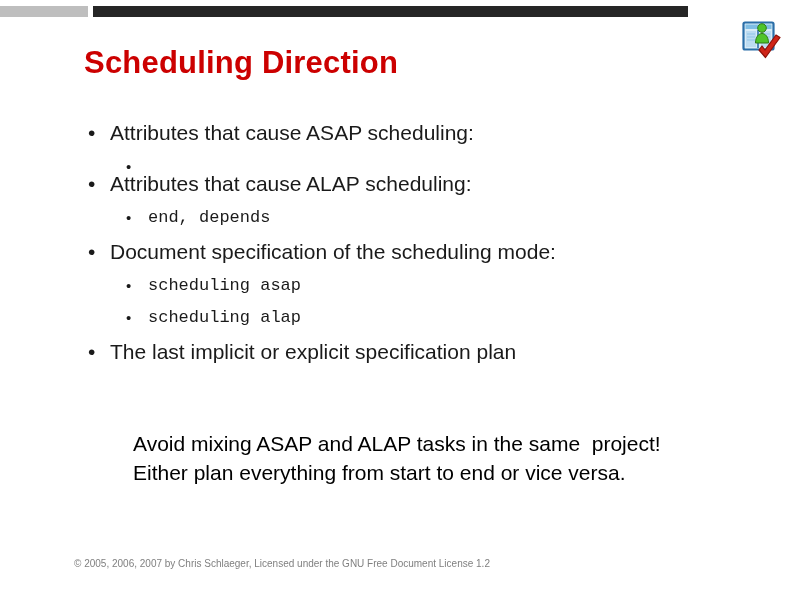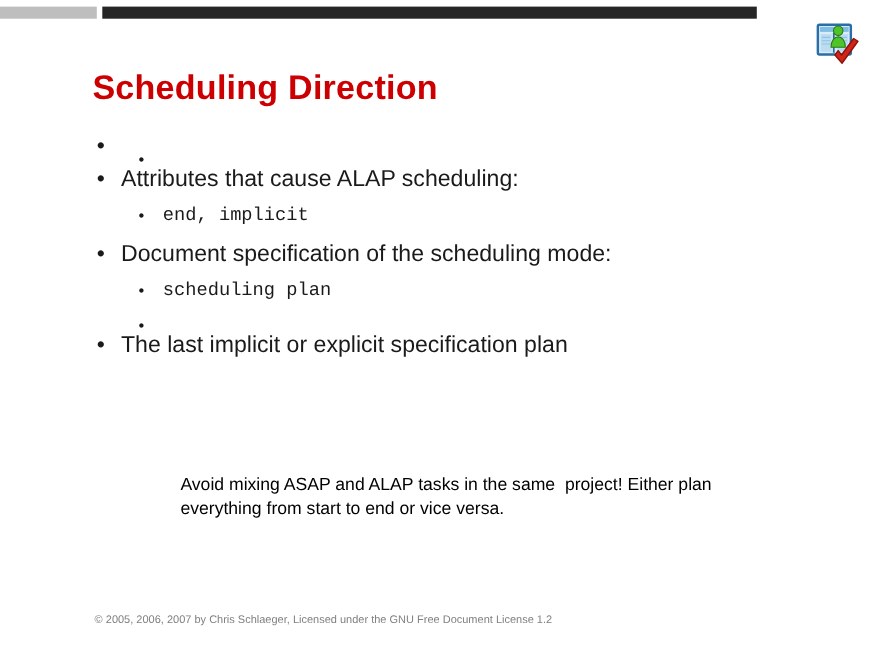--- a/index.html
+++ b/index.html
@@ -42,21 +42,21 @@
     left: 741px;
     top: 19px;
     width: 42px;
     height: 42px;
   }
 
   
   .slide-title {
     position: absolute;
     left: 84px;
-    top: 62px;
+    top: 45px;
     font-size: 31px;
     font-weight: bold;
     color: #cc0000;
     letter-spacing: 0.2px;
     white-space: nowrap;
   }
 
   
   .content {
     position: absolute;
@@ -102,33 +102,33 @@
     line-height: 1.05;
     color: #1a1a1a;
   }
 
   .spacer-1 { height: 4px; }
   .spacer-2 { height: 2px; }
 
   
   .callout {
     position: absolute;
-    left: 164px;
+    left: 133px;
     top: 430px;
     width: 560px;
-    font-size: 16px;
+    font-size: 21px;
     color: #000000;
     line-height: 1.38;
     white-space: pre-wrap;
   }
 
   
   .footer {
     position: absolute;
-    left: 86px;
+    left: 74px;
     top: 558px;
     font-size: 10px;
     color: #808080;
     white-space: nowrap;
   }
 </style>
 </head>
 <body>
 
 <div class="slide">
@@ -160,60 +160,62 @@
       <path d="M18 31 L24.5 38.5 L39 18.5 L35 16 L24 31 L21 27 Z" fill="#cf2418" stroke="#8d1109" stroke-width="1.2" stroke-linejoin="round"></path>
     </svg>
   </div>
 
   <div class="slide-title">Scheduling Direction</div>
 
   <div class="content">
 
     <div class="lvl1">
       <span class="bullet">•</span>
+      <span>Attributes that cause ASAP scheduling:</span>
     </div>
 
     <div class="spacer-1"></div>
 
     <div class="lvl2">
       <span class="bullet">•</span>
     </div>
 
     <div class="spacer-2"></div>
 
     <div class="lvl1">
       <span class="bullet">•</span>
       <span>Attributes that cause ALAP scheduling:</span>
     </div>
 
     <div class="spacer-1"></div>
 
     <div class="lvl2">
       <span class="bullet">•</span>
-      <span>end, implicit</span>
+      <span>end, depends</span>
     </div>
 
     <div class="spacer-2"></div>
 
     <div class="lvl1">
       <span class="bullet">•</span>
       <span>Document specification of the scheduling mode:</span>
     </div>
 
     <div class="spacer-1"></div>
 
     <div class="lvl2">
       <span class="bullet">•</span>
-      <span>scheduling plan</span>
-    </div>
-
-    <div class="spacer-2"></div>
-
-    <div class="lvl2">
-      <span class="bullet">•</span>
+      <span>scheduling asap</span>
+    </div>
+
+    <div class="spacer-2"></div>
+
+    <div class="lvl2">
+      <span class="bullet">•</span>
+      <span>scheduling alap</span>
     </div>
 
     <div class="spacer-2"></div>
 
     <div class="lvl1">
       <span class="bullet">•</span>
       <span>The last implicit or explicit specification plan</span>
     </div>
 
   </div>

